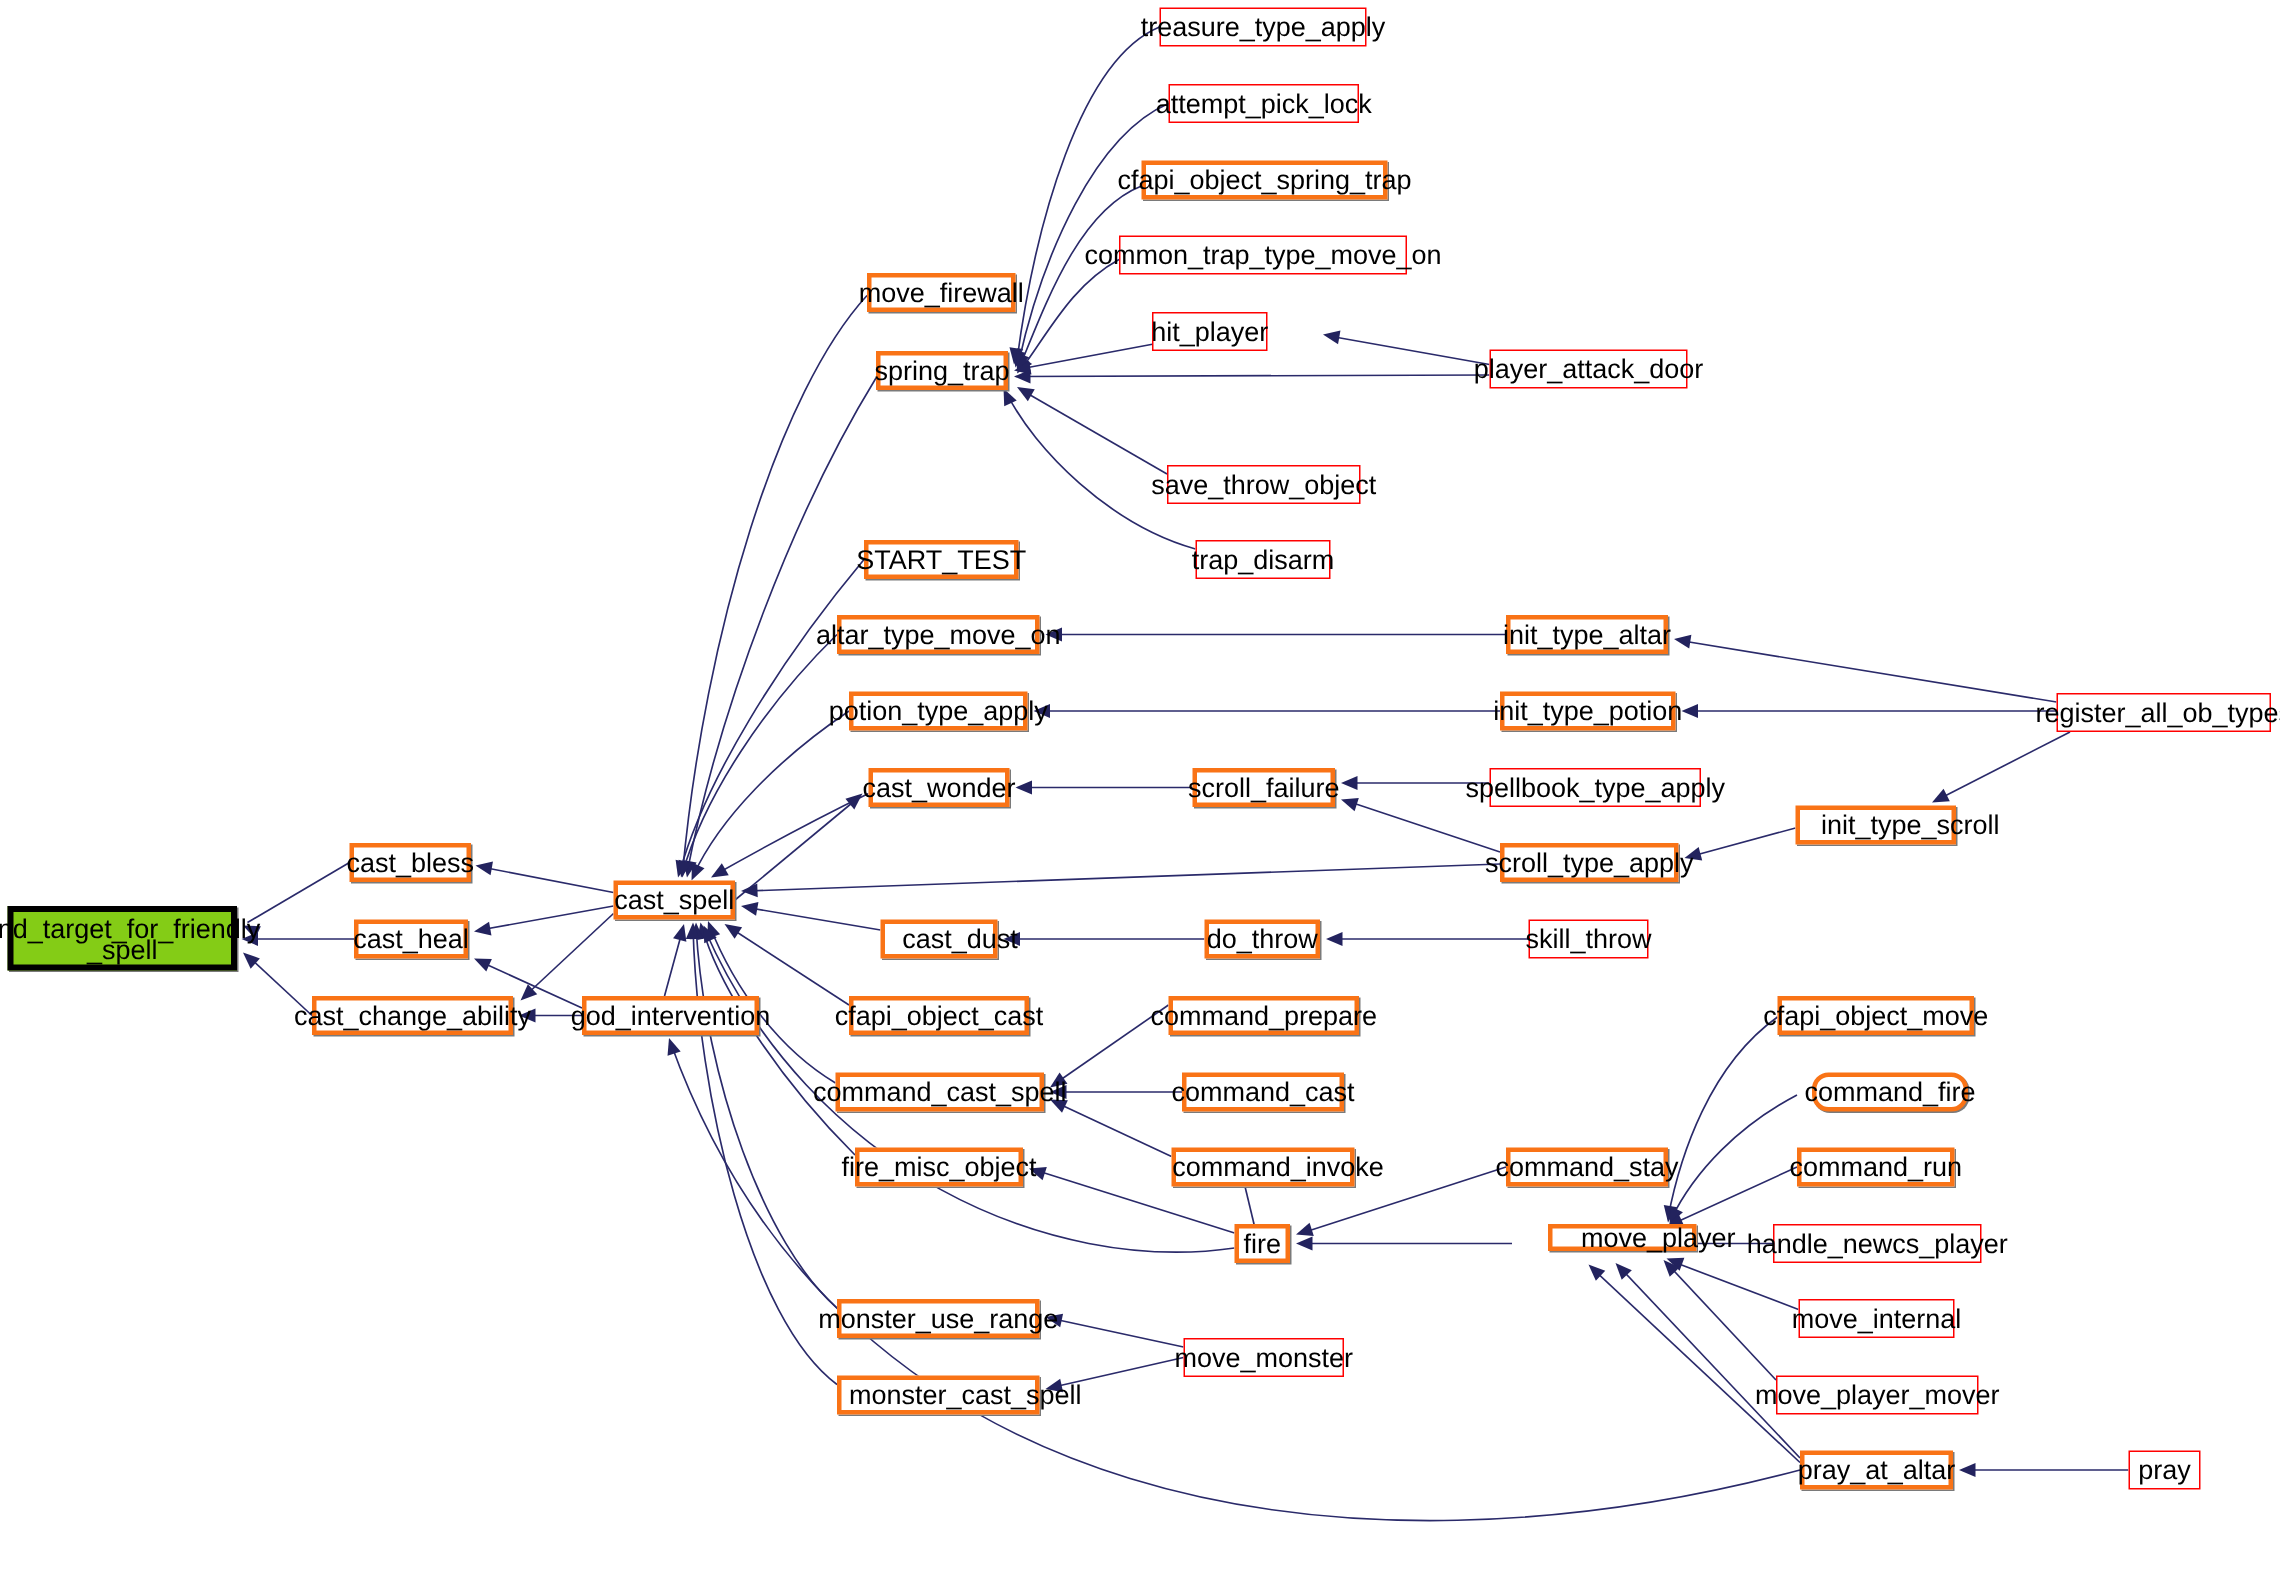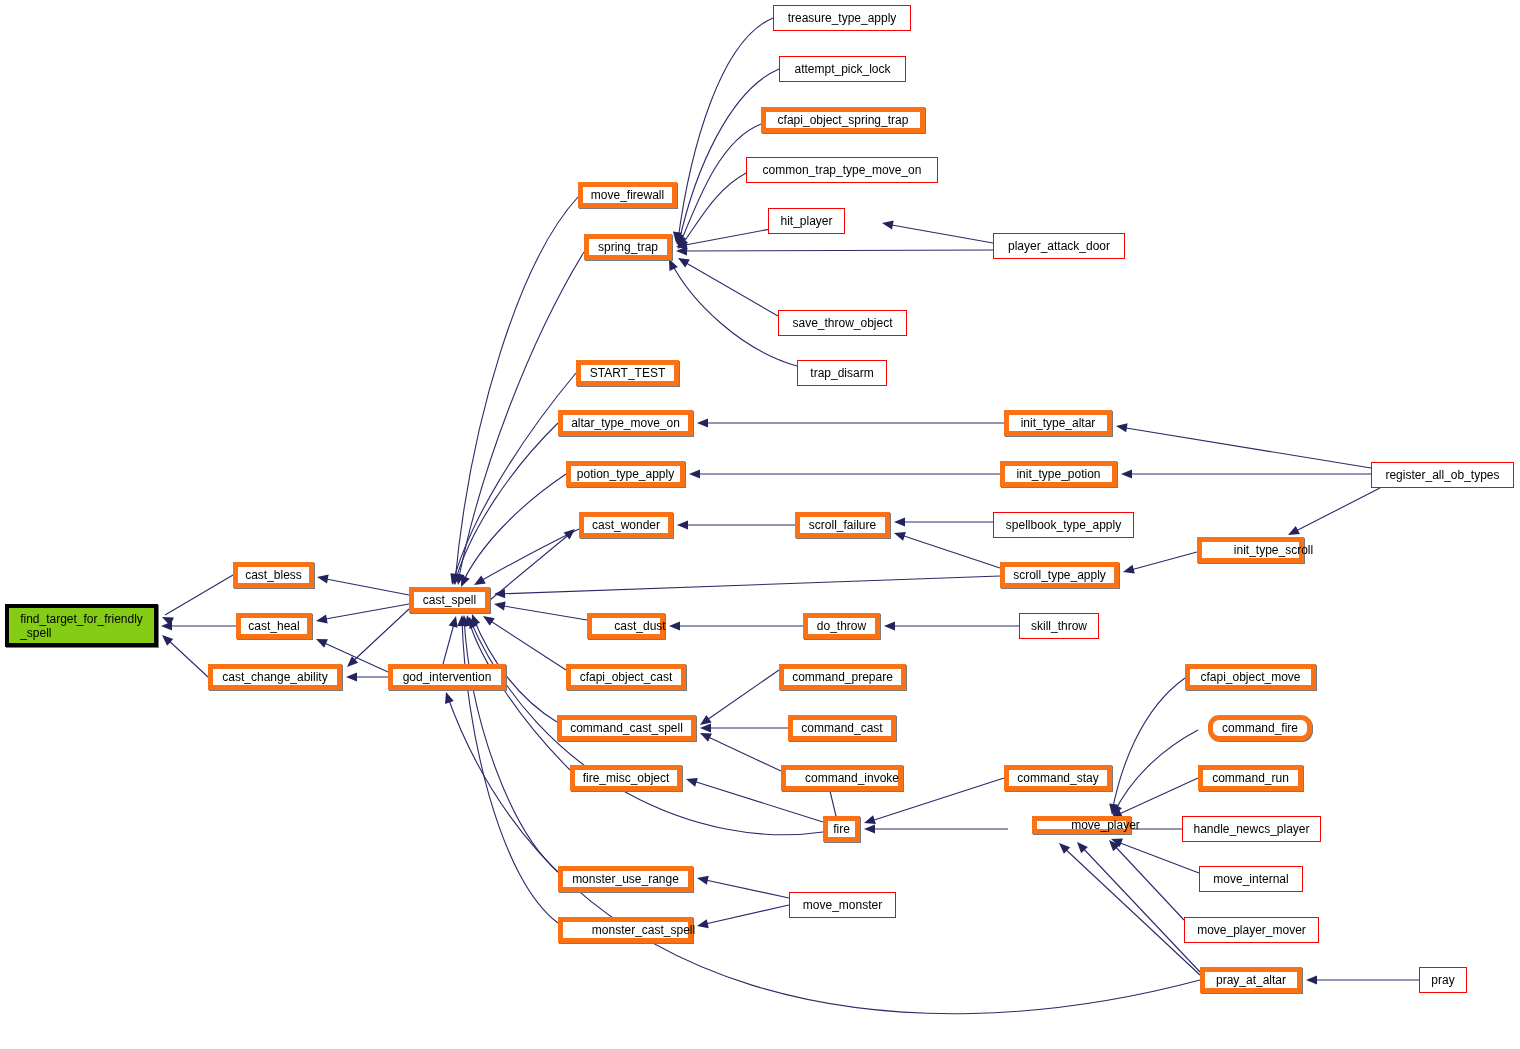--- a/index.html
+++ b/index.html
@@ -1,22 +1,22 @@
 <!DOCTYPE html>
 <html><head>
 <meta charset="utf-8">
 <style>
   html,body{margin:0;padding:0;background:#ffffff;}
   body{font-family:"Liberation Sans","DejaVu Sans",sans-serif;}
   #graph-root{position:relative;width:1520px;height:1049px;overflow:hidden;background:#ffffff;}
   #graph-svg{position:absolute;left:0;top:0;width:1520px;height:1049px;}
   .gnode{position:absolute;box-sizing:border-box;display:flex;align-items:center;
-         justify-content:center;text-align:left;background:#ffffff;
-         font-size:12px;line-height:14px;color:#000000;white-space:pre;}
-  .gnode.black{border:5px solid #f97316;box-shadow:1px 1px 0 0 #7a7a7a;}
+         justify-content:center;text-align:center;background:#ffffff;
+         font-size:18px;line-height:14px;color:#000000;white-space:pre;}
+  .gnode.black{border:3px solid #f97316;box-shadow:1px 1px 0 0 #7a7a7a;}
   .gnode.red{border:1px solid #ff0000;}
   .gnode.root{border:4px solid #000000;background:#84cc16;box-shadow:1px 1px 0 0 #7a7a7a;}
   .edge{fill:none;stroke:#2a2a6a;stroke-width:1.1;}
   .ahead{fill:#23235e;stroke:none;}
 </style>
 <title>find_target_for_friendly_spell caller graph</title></head>
 <body>
 
 <div id="graph-root">
   <svg id="graph-svg" viewBox="0 0 1520 1049" xmlns="http://www.w3.org/2000/svg">

